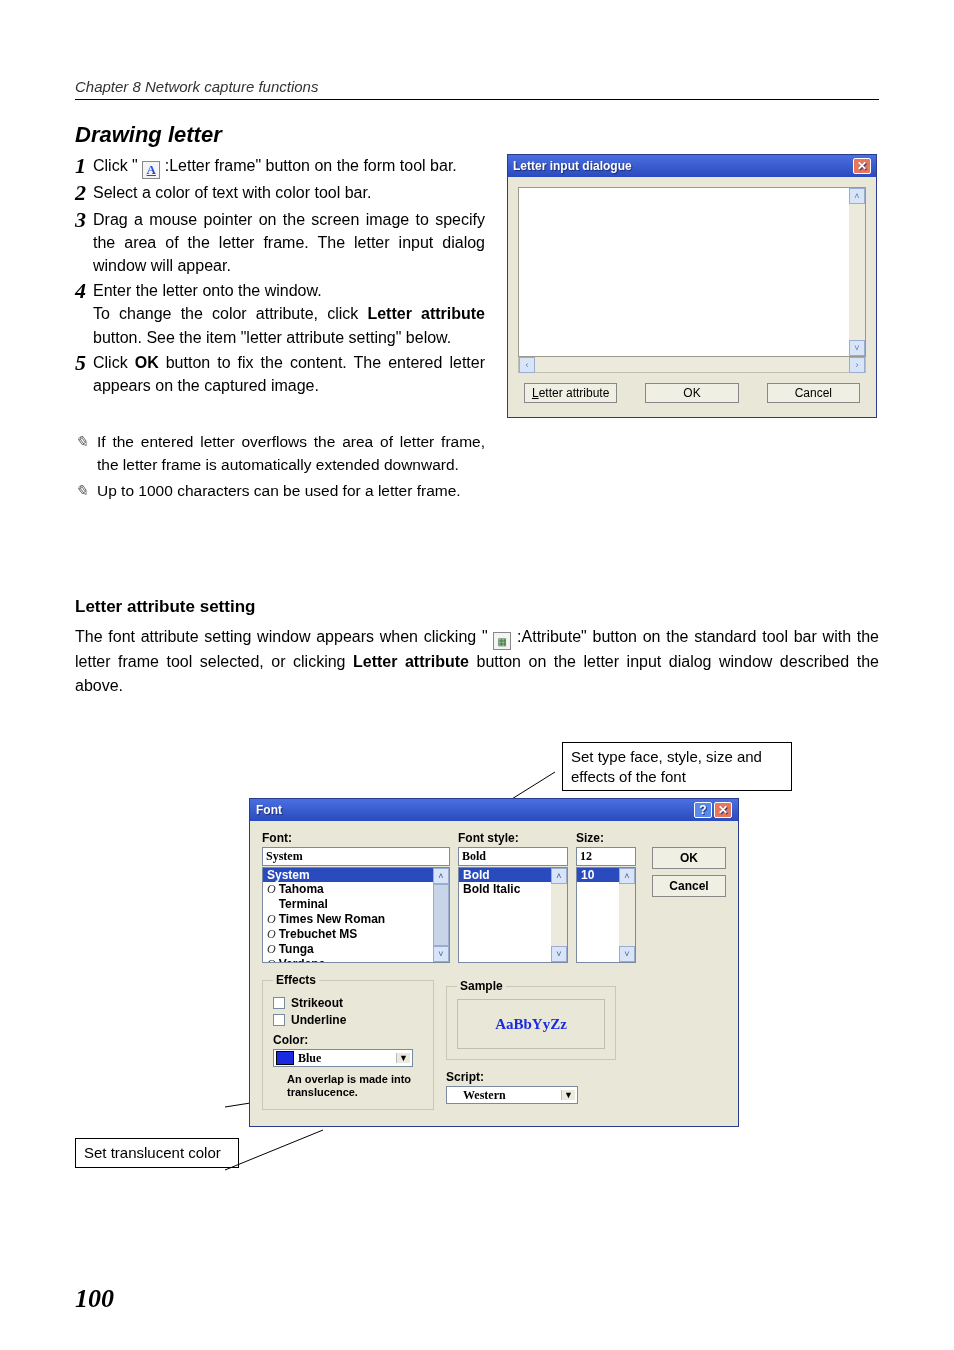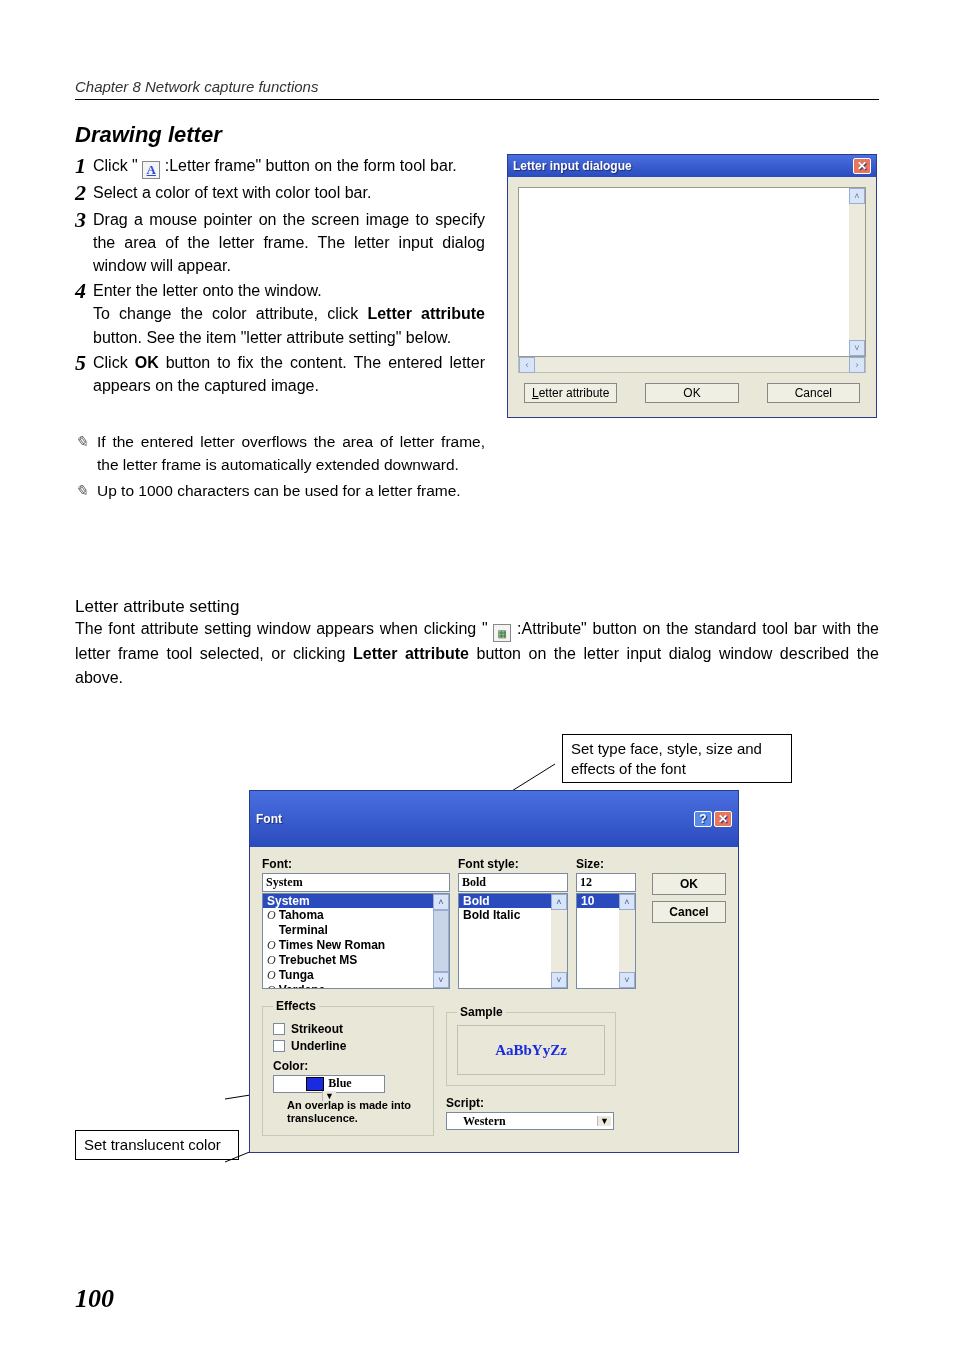--- a/index.html
+++ b/index.html
@@ -56,21 +56,21 @@
     border: 1px solid #888;
     background: #f4f4f4;
     vertical-align: -3px;
     font-size: 13px;
   }
   .icon-a { color: #2a4bd8; font-weight: bold; font-family: "Times New Roman", serif; text-decoration: underline; }
   .notes { margin-top: 34px; font-size: 15.5px; line-height: 1.45; }
   .note { display:flex; gap:8px; margin-bottom:4px; text-align: justify;}
   .note .bullet { flex:0 0 14px; }
   .pencil { font-style: italic; color:#555; }
-  .subhead { font-weight: normal; font-size: 17px; margin-top: 90px; }
+  .subhead { font-weight: bold; font-size: 17px; margin-top: 90px; margin-bottom: 8px; }
   .body-text { font-size: 16px; line-height: 1.5; text-align: justify; }
   
   .dlg1 {
     border: 1px solid #2a3b8f;
     background: #e9e7d8;
     width: 370px;
   }
   .dlg1 .titlebar {
     background: linear-gradient(#4a6fe0, #2a4bbd);
     color: #fff;
@@ -135,21 +135,21 @@
     position:absolute;
     left: 174px; top: 56px;
     width: 490px;
     background: #e9e7d8;
     border: 1px solid #2a3b8f;
     font-family: Tahoma, sans-serif;
     font-size: 12px;
   }
   .dlg2 .titlebar {
     background: linear-gradient(#4a6fe0, #2a4bbd);
-    color:#fff; font-weight:bold; padding:20px 6px;
+    color:#fff; font-weight:bold; padding:3px 6px;
     display:flex; justify-content:space-between; align-items:center;
     text-shadow: 1px 1px 1px #1a2a70;
   }
   .dlg2 .titlebar .ctrls { display:flex; gap:2px; }
   .dlg2 .titlebar .cbtn {
     width:18px; height:16px; border:1px solid #fff; border-radius:2px;
     display:flex; align-items:center; justify-content:center; font-weight:bold; font-size:12px;
   }
   .dlg2 .help { background:#5a8ae8; color:#fff; }
   .dlg2 .xbtn { background:#e8765a; color:#fff; }
@@ -364,40 +364,40 @@
             <legend>Effects</legend>
             <div class="chk">
               <span class="box"></span>
                 <span>Strikeout</span>
             </div>
             <div class="chk">
               <span class="box"></span>
                 <span>Underline</span>
             </div>
             <div class="lbl" style="margin-top:6px;">Color:</div>
-            <div class="combo" style="width:112px;flex-direction:column;">
+            <div class="combo" style="width:140px;">
               <span class="color-row">
                   <span class="swatch"></span>
                   <span>Blue</span>
                 </span>
               <span class="arr">▼</span>
             </div>
             <div class="overlap-note">An overlap is made into translucence.</div>
           </fieldset>
 
           <div style="width:170px;">
             <fieldset>
               <legend>Sample</legend>
               <div class="sample-box">
                 <span class="sample-text">AaBbYyZz</span>
               </div>
             </fieldset>
             <div class="script-col">
               <div class="lbl">Script:</div>
-              <div class="combo" style="width:168px;padding-left:16px;">
+              <div class="combo" style="width:132px;padding-left:16px;">
                 <span>Western</span>
                 <span class="arr">▼</span>
               </div>
             </div>
           </div>
         </div>
       </div>
     </div>
   </div>
 

